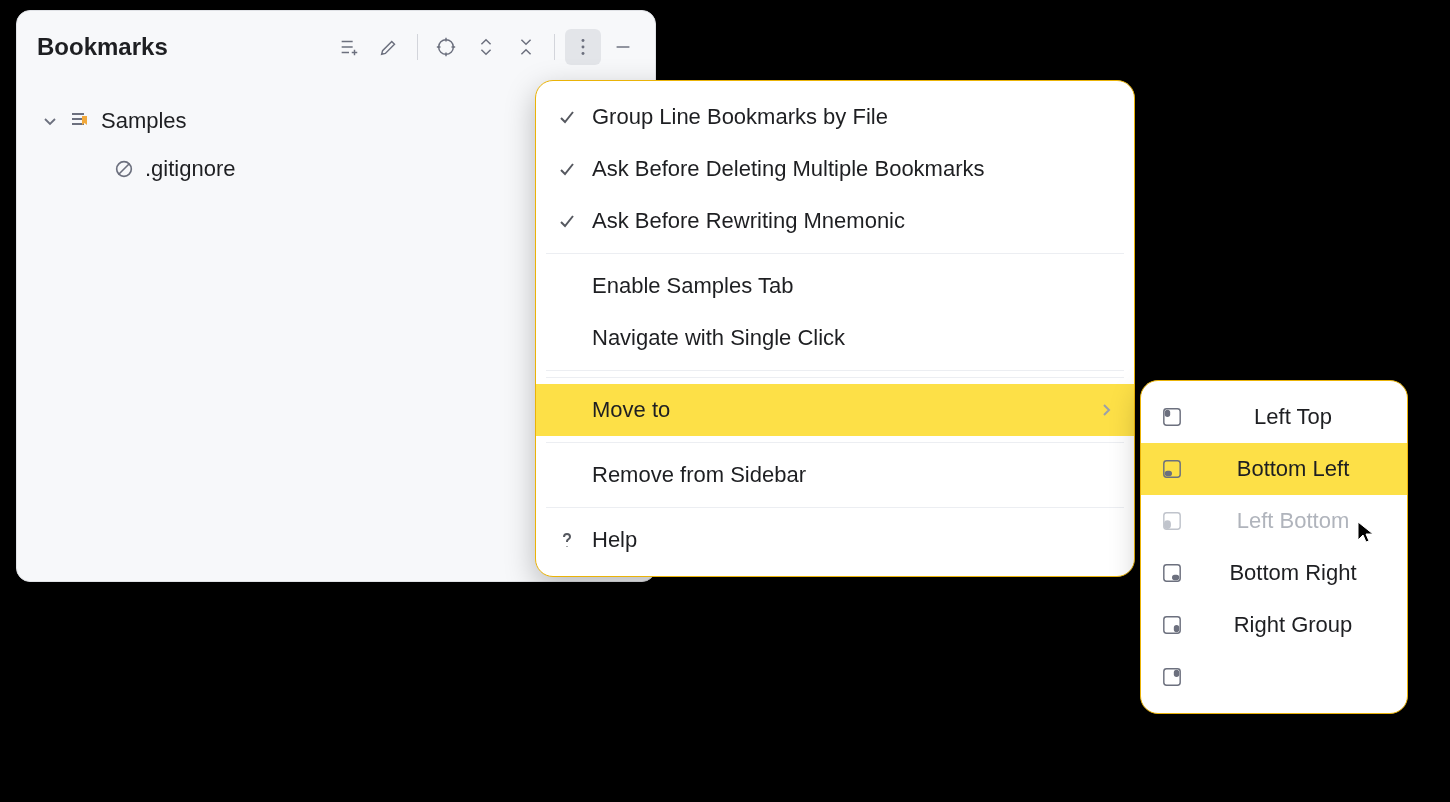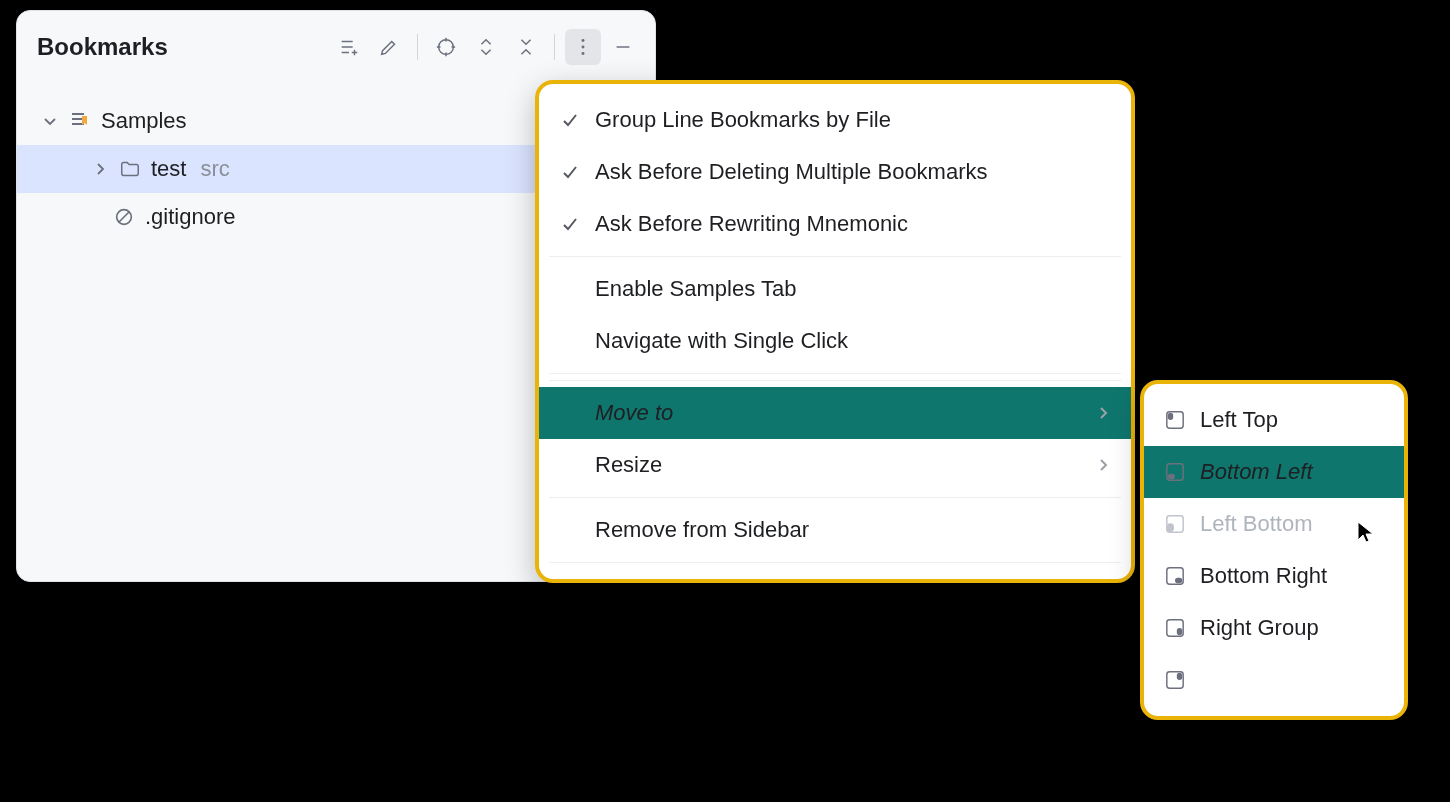--- a/index.html
+++ b/index.html
@@ -22,27 +22,27 @@
   .tree { padding: 14px 0; font-size: 22px; color: #1e1f22; }
   .tree-row { display: flex; align-items: center; height: 48px; padding-left: 24px; gap: 8px; }
   .tree-row.selected { background: #dbe4ff; }
   .tree-row .indent { display: inline-block; }
   .chev { width: 18px; height: 18px; display: flex; align-items: center; justify-content: center; color: #6c707e; }
   .icon-slot { width: 26px; height: 26px; display: flex; align-items: center; justify-content: center; }
   .muted { color: #8a8f99; margin-left: 6px; }
 
   
   .menu {
-    position: absolute; background: #fff; border-radius: 18px; box-shadow: 0 10px 30px rgba(0,0,0,0.25); border: 4px solid #eab308; padding: 10px 0;
+    position: absolute; background: #fff; border-radius: 18px; box-shadow: 0 10px 30px rgba(0,0,0,0.25); border: 1px solid #eab308; padding: 10px 0;
   }
   .menu1 { left: 535px; top: 80px; width: 600px; }
-  .menu2 { left: 1140px; top: 380px; width: 268px; }
+  .menu2 { left: 1140px; top: 380px; width: 268px; text-align: center; }
 
   .mitem { display: flex; align-items: center; height: 52px; padding: 0 18px; font-size: 22px; color: #1e1f22; cursor: pointer; gap: 12px; }
-  .mitem.highlight { background: #0f766e; font-style: italic; }
+  .mitem.highlight { background: #fde047; }
   .mitem .lead { width: 26px; display: flex; justify-content: center; color: #4b4e55; }
   .mitem .lead svg { width: 20px; height: 20px; stroke: #55585f; stroke-width: 2; fill: none; }
   .mitem .label { flex: 1; white-space: nowrap; }
   .mitem .hint { color: #a0a4ad; font-size: 20px; }
   .mitem .trail { width: 18px; display: flex; justify-content: center; color: #9aa0aa; }
   .mitem .trail svg { width: 12px; height: 12px; stroke: #9aa0aa; stroke-width: 2; fill: none; }
   .msep { height: 1px; background: #eceef2; margin: 6px 10px; }
   .mitem.disabled { color: #b0b4bc; cursor: default; }
   .mitem.disabled .lead svg { stroke: #c0c4cc; }
 
@@ -115,35 +115,20 @@
           </svg>
       </span>
       <span class="icon-slot">
         <svg viewBox="0 0 24 24" width="24" height="24">
             <path d="M4 5h12M4 10h12M4 15h12" stroke="#6c707e" stroke-width="1.8" fill="none"></path>
             <path d="M19 7v9l-2.5-2L14 16V7z" fill="#f2a93b" stroke="none"></path>
           </svg>
       </span>
       <span>Samples</span>
     </div>
-    <div class="tree-row selected">
-      <span class="indent" style="width:42px"></span>
-      <span class="chev">
-        <svg viewBox="0 0 16 16" width="16" height="16">
-            <path d="M6 3l5 5-5 5" fill="none" stroke="#6c707e" stroke-width="1.8"></path>
-          </svg>
-      </span>
-      <span class="icon-slot">
-        <svg viewBox="0 0 24 24" width="22" height="22">
-            <path d="M3 7a2 2 0 012-2h4l2 2h8a2 2 0 012 2v8a2 2 0 01-2 2H5a2 2 0 01-2-2V7z" fill="none" stroke="#6c707e" stroke-width="1.6"></path>
-          </svg>
-      </span>
-      <span>test</span>
-      <span class="muted">src</span>
-    </div>
     <div class="tree-row">
       <span class="indent" style="width:62px"></span>
       <span class="icon-slot">
         <svg viewBox="0 0 24 24" width="22" height="22">
             <circle cx="12" cy="12" r="8" fill="none" stroke="#6c707e" stroke-width="1.8"></circle>
             <path d="M6 18L18 6" stroke="#6c707e" stroke-width="1.8"></path>
           </svg>
       </span>
       <span>.gitignore</span>
     </div>
@@ -188,35 +173,34 @@
   <div class="msep"></div>
   <div class="mitem highlight">
     <span class="lead"></span>
     <span class="label">Move to</span>
     <span class="trail">
         <svg viewBox="0 0 12 12">
           <path d="M3 1l5 5-5 5"></path>
         </svg>
       </span>
   </div>
-  <div class="mitem">
-    <span class="lead"></span>
-    <span class="label">Resize</span>
-    <span class="trail">
-        <svg viewBox="0 0 12 12">
-          <path d="M3 1l5 5-5 5"></path>
-        </svg>
-      </span>
-  </div>
   <div class="msep"></div>
   <div class="mitem">
     <span class="lead"></span>
     <span class="label">Remove from Sidebar</span>
   </div>
   <div class="msep"></div>
+  <div class="mitem">
+    <span class="lead">
+        <svg viewBox="0 0 20 20">
+          <path d="M7 7c0-2 1.5-3 3-3s3 1 3 3c0 1.5-1.5 2-2.5 3-.5.5-.5 1-.5 2M10 16v.5"></path>
+        </svg>
+      </span>
+    <span class="label">Help</span>
+  </div>
 </div>
 
 <div class="menu menu2">
   <div class="mitem">
     <span class="lead">
       <svg class="dock-icon" viewBox="0 0 22 22">
           <rect x="2" y="2" width="18" height="18"></rect>
           <rect class="mark" x="3" y="3" width="6" height="8"></rect>
         </svg>
     </span>

